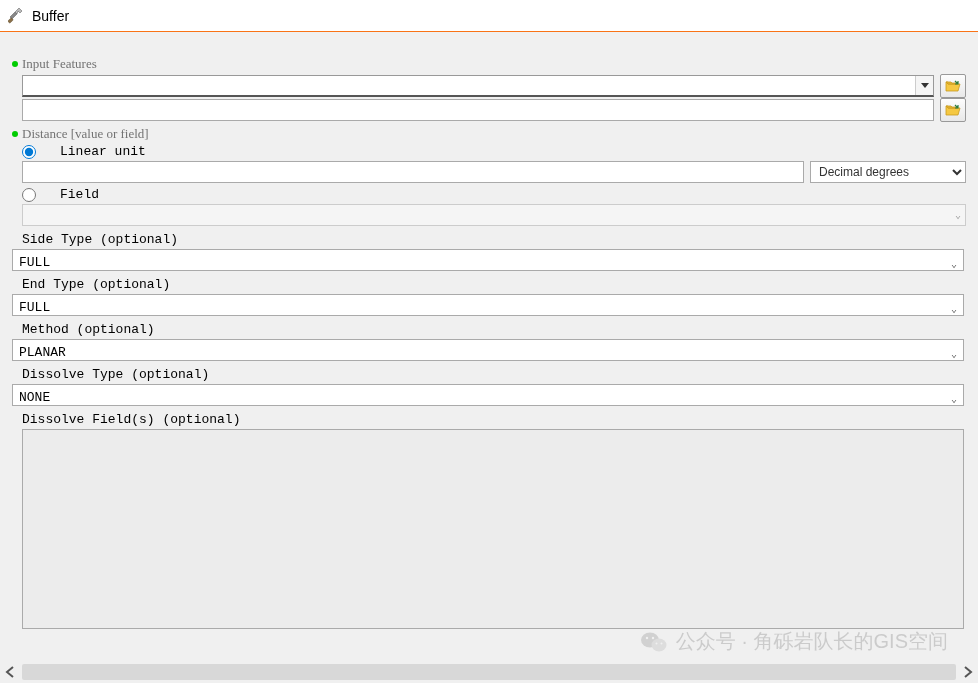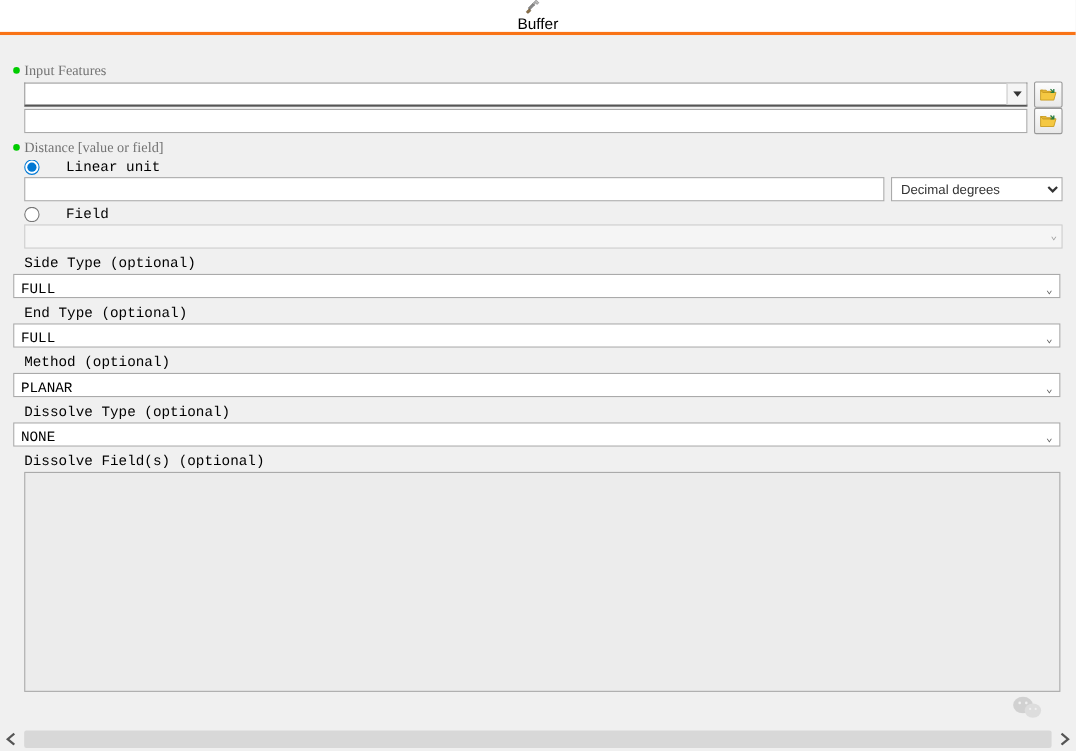--- a/index.html
+++ b/index.html
@@ -15,22 +15,21 @@
       height: 683px;
       overflow: hidden;
       position: relative;
     }
     .titlebar {
       background: #ffffff;
       height: 32px;
       display: flex;
       align-items: center;
       padding: 0 8px;
-      border-bottom: 3px solid #f97316;
-      flex-direction: column;
+      border-bottom: 1px solid #f97316;
     }
     .titlebar .hammer-icon {
       width: 16px;
       height: 16px;
       margin-right: 8px;
     }
     .titlebar .title {
       font-family: -apple-system, BlinkMacSystemFont, "Segoe UI", Arial, sans-serif;
       font-size: 14px;
       color: #000;
@@ -339,20 +338,21 @@
 
 <div class="watermark">
   <svg width="28" height="24" viewBox="0 0 28 24">
     <ellipse cx="10" cy="10" rx="9" ry="7.5" fill="#999"></ellipse>
     <ellipse cx="19" cy="15" rx="7.5" ry="6.5" fill="#bbb"></ellipse>
     <circle cx="7" cy="8" r="1.2" fill="#f0f0f0"></circle>
     <circle cx="13" cy="8" r="1.2" fill="#f0f0f0"></circle>
     <circle cx="16.5" cy="13.5" r="1" fill="#f0f0f0"></circle>
     <circle cx="21.5" cy="13.5" r="1" fill="#f0f0f0"></circle>
   </svg>
+  <span>公众号 · 角砾岩队长的GIS空间</span>
 </div>
 
 <div class="scrollbar-bottom">
   <div class="scroll-arrow">
     <svg width="10" height="12" viewBox="0 0 10 12">
         <path d="M8 1 L2 6 L8 11" stroke="#555" stroke-width="2" fill="none"></path>
       </svg>
   </div>
   <div class="scroll-track"></div>
   <div class="scroll-arrow">

